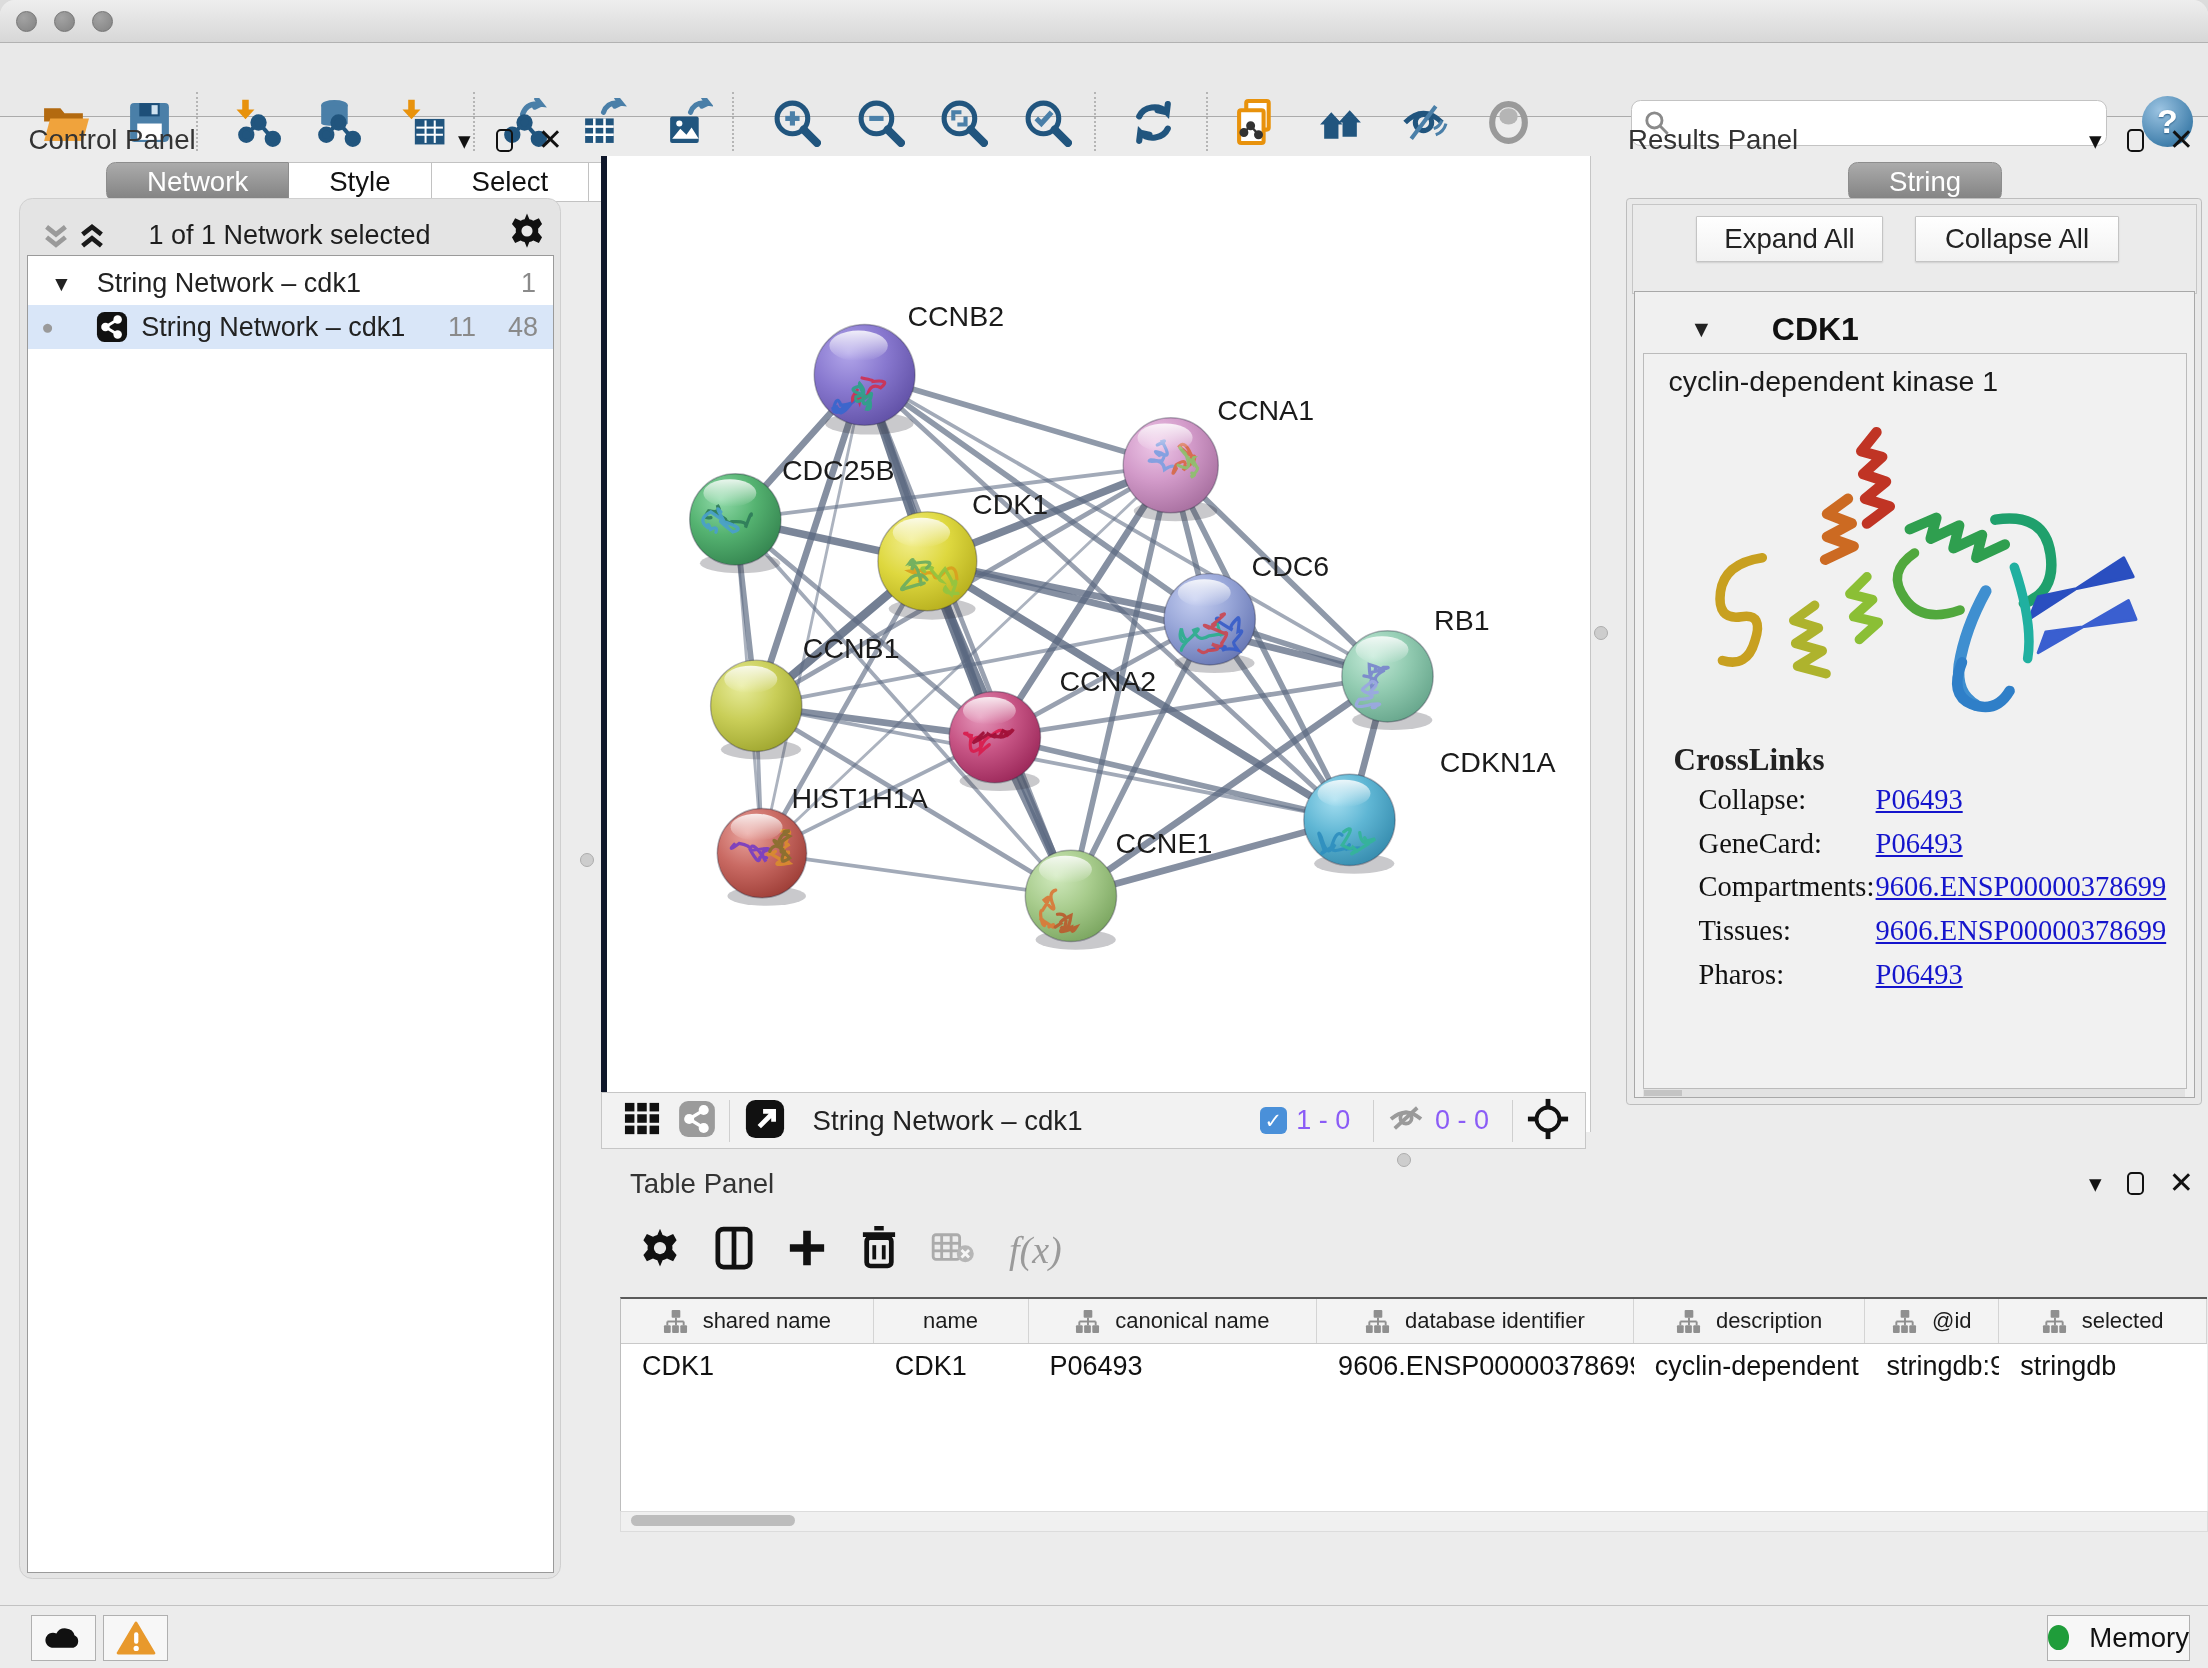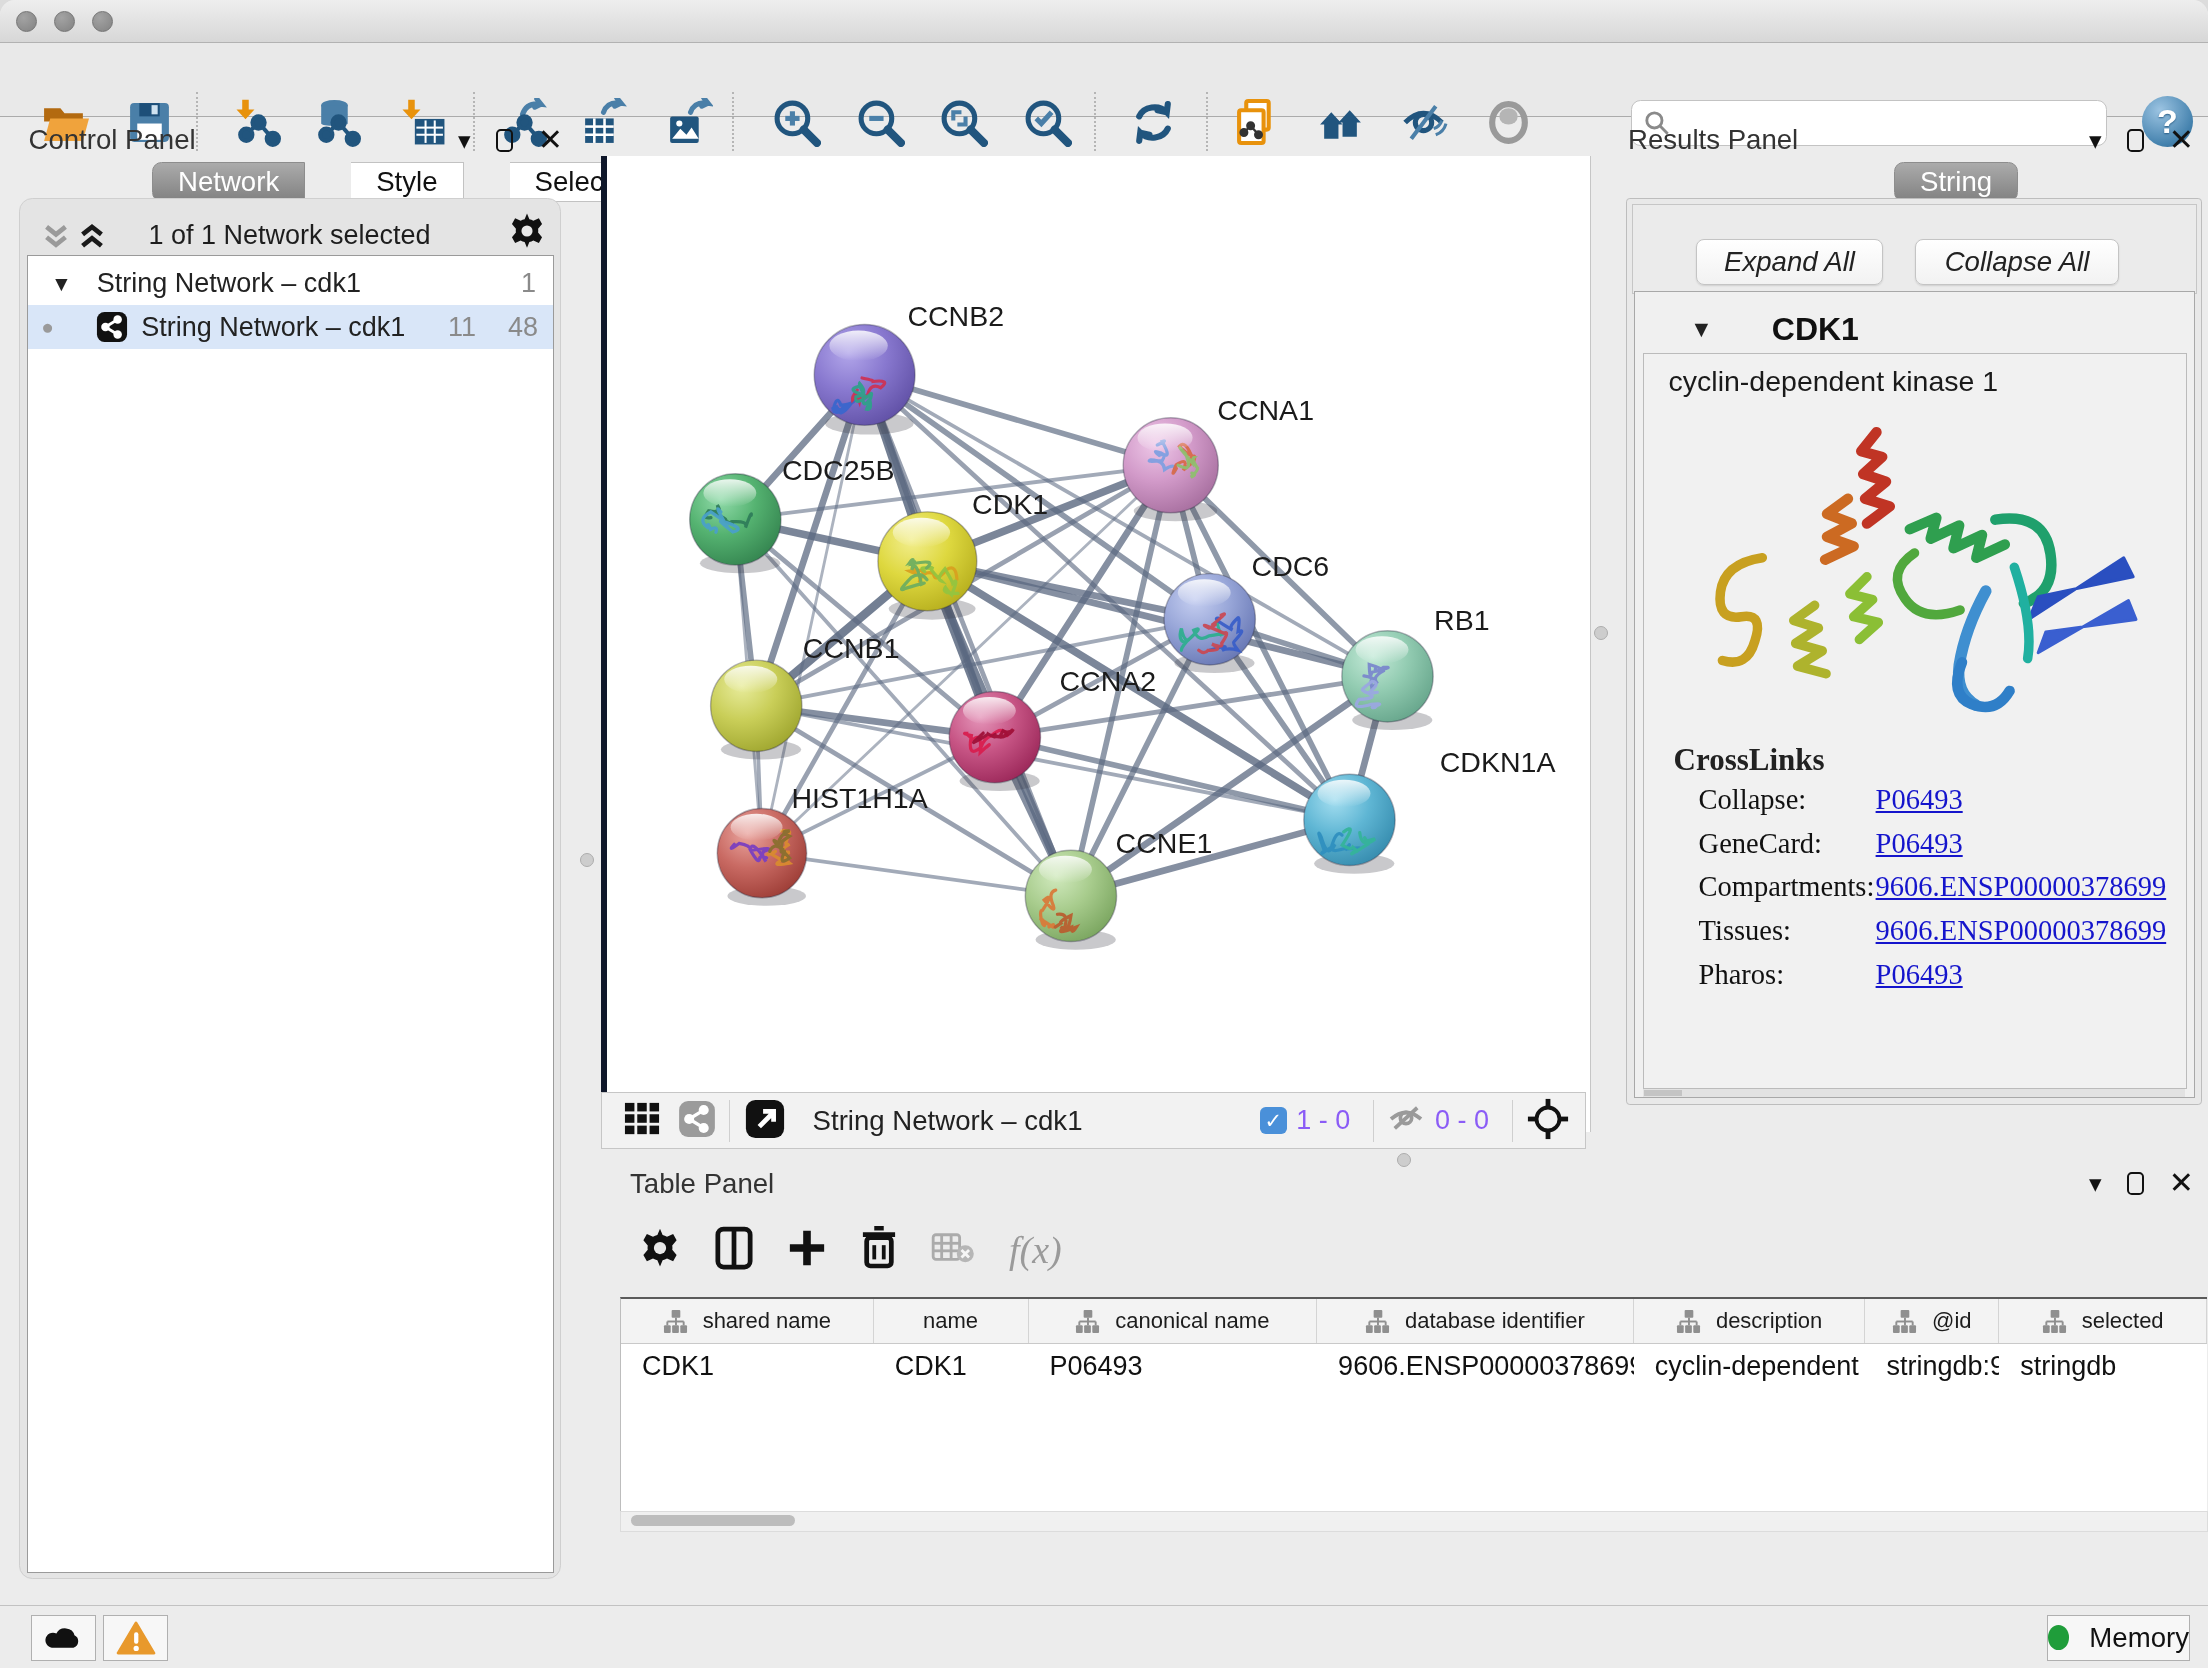--- a/index.html
+++ b/index.html
@@ -25,21 +25,21 @@
     background:radial-gradient(circle at 35% 28%,#9cc4e2,#4381ad 70%,#2b5f87);
     display:flex;align-items:center;justify-content:center;color:#12405f;font-size:34px;font-weight:bold;}
   
   .panel-title{font-size:27.6px;color:#333;}
   .ph-collapse{font-size:25px;color:#111;}
   .ph-float{width:19px;height:19px;border:2.9px solid #111;border-radius:4.8px;}
   .ph-close{font-size:30px;font-weight:bold;color:#111;line-height:1;}
   .hrow{display:flex;align-items:center;gap:25px;}
   
   .tab{height:38px;display:flex;align-items:center;justify-content:center;font-size:27.6px;
-    background:#fff;border:1px solid #c2c2c2;border-left:none;padding:0 25px;color:#111;margin-left:46px;}
+    background:#fff;border:1px solid #c2c2c2;border-left:none;padding:0 40px;color:#111;}
   .tab.first{border-left:1px solid #c2c2c2;border-radius:9.5px 0 0 9.5px;}
   .tab.last{border-radius:0 9.5px 9.5px 0;}
   .tab.only{border-left:1px solid #c2c2c2;border-radius:9.5px;}
   .tab.sel{background:linear-gradient(#ababab,#818181);color:#fff;border-color:#8d8d8d;}
   
   .cp-header{position:absolute;left:28.5px;top:124px;}
   .cp-hicons{position:absolute;left:458px;top:125px;width:105px;}
   .cp-tabs{position:absolute;left:106px;top:162px;display:flex;}
   .cp-box{position:absolute;left:19px;top:198px;width:540px;height:1379px;background:#e4e4e4;
     border:1px solid #cfcfcf;border-radius:13.3px;}
@@ -63,23 +63,23 @@
   .nf-check{width:27px;height:27px;background:#4a90d9;border-radius:5.7px;color:#fff;font-size:21px;
     display:flex;align-items:center;justify-content:center;}
   
   .rp-header{position:absolute;left:1628px;top:124px;}
   .rp-hicons{position:absolute;left:2089px;top:125px;width:105px;}
   .rp-tab{position:absolute;left:1848px;top:162px;}
   .rp-box{position:absolute;left:1626px;top:198px;width:574px;height:905px;background:#e9e9e9;
     border:1px solid #bdbdbd;border-radius:3.8px;}
   .rp-btnrow{position:absolute;left:1632px;top:204px;width:563px;height:88px;background:#ebebeb;
     border:1px solid #c6c6c6;}
-  .rp-btn{position:absolute;top:34px;height:44px;border:1px solid #c4c4c4;border-radius:8px;
+  .rp-btn{position:absolute;top:11px;height:44px;border:1px solid #c4c4c4;border-radius:1px;
     background:linear-gradient(#ffffff,#f2f2f2);font-size:27.6px;display:flex;align-items:center;justify-content:center;
-    box-shadow:0 1px 1.9px rgba(0,0,0,0.12);font-style:italic;}
+    box-shadow:0 1px 1.9px rgba(0,0,0,0.12);}
   .rp-card{position:absolute;left:1634px;top:291px;width:559px;height:805px;background:#f0f0f0;
     border:1px solid #a8a8a8;}
   .rp-gene-hdr{position:absolute;left:0;width:100%;top:19px;display:flex;align-items:center;}
   .rp-gene-name{font-size:32px;font-weight:bold;color:#111;}
   .rp-inner{position:absolute;left:7.6px;top:61px;width:542px;height:734px;background:#f1f1f1;border:1px solid #bbb;}
   .rp-desc{position:absolute;left:25px;top:11.4px;font-size:28.5px;color:#1a1a1a;}
   .serif{font-family:"Liberation Serif","DejaVu Serif",serif;}
   .xl-head{position:absolute;left:30px;top:388px;font-size:31px;font-weight:bold;}
   .xl-row{position:absolute;left:55px;width:476px;font-size:28.5px;display:flex;}
   .xl-label{width:177px;color:#111;}

